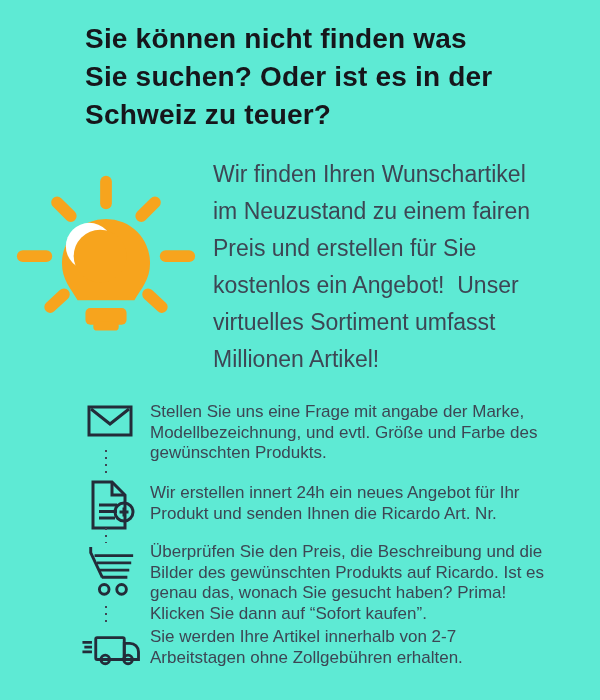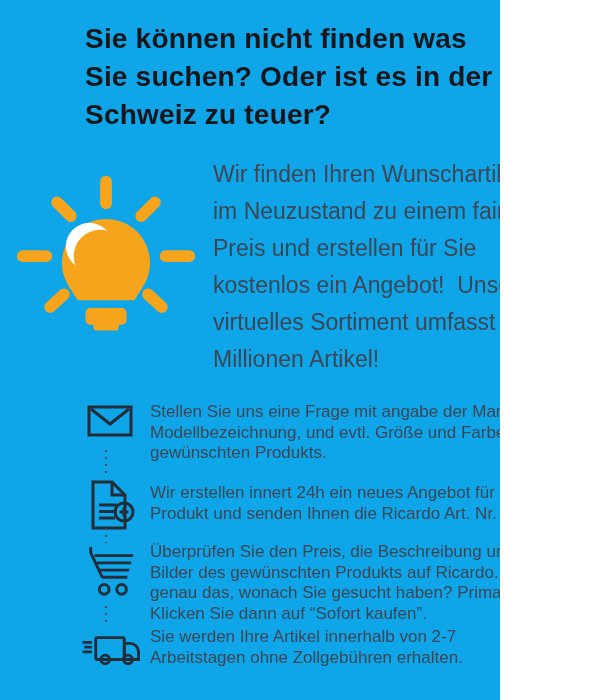--- a/index.html
+++ b/index.html
@@ -1,19 +1,19 @@
 <!DOCTYPE html>
 <html><head>
 <meta charset="utf-8">
 <style>
   html,body{margin:0;padding:0;}
   .page{
     position:relative;
-    width:500px;height:700px;
-    background:#0ea5e9;
+    width:600px;height:700px;
+    background:#5eead4;
     overflow:hidden;
     font-family:"Liberation Sans","DejaVu Sans",sans-serif;
   }
   .headline{
     position:absolute;left:85px;top:20px;width:486px;
     margin:0;
     font-size:28px;font-weight:700;line-height:38px;
     color:#16161b;letter-spacing:.2px;
     white-space:pre-wrap;
   }

